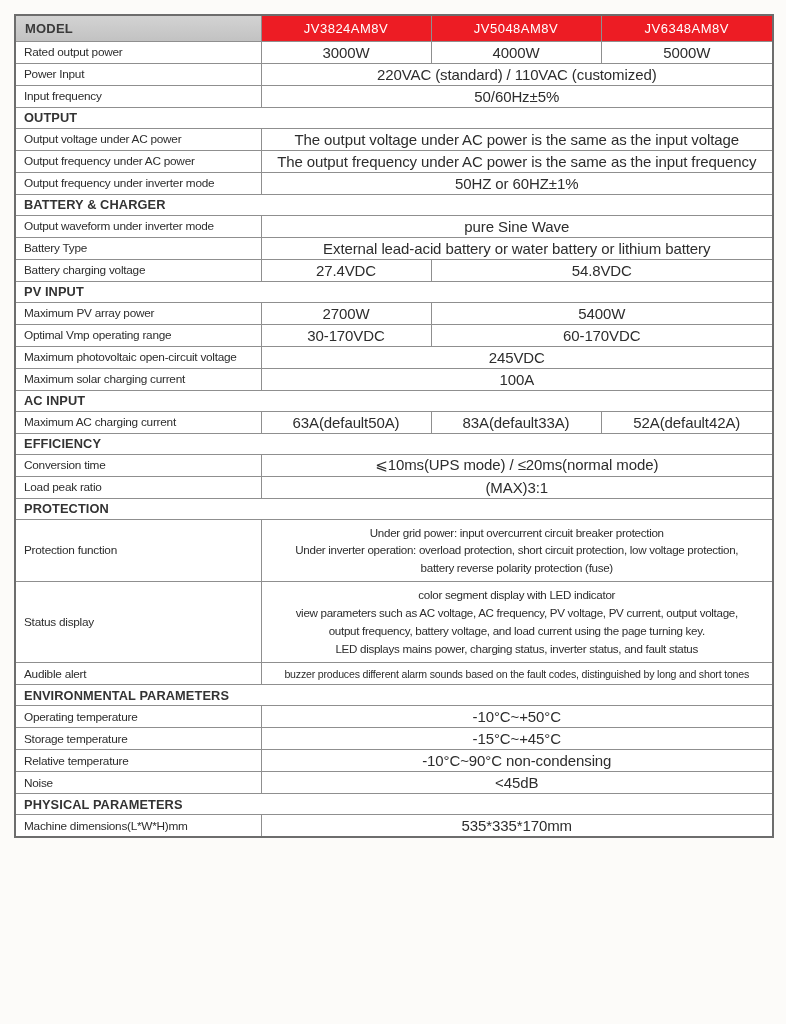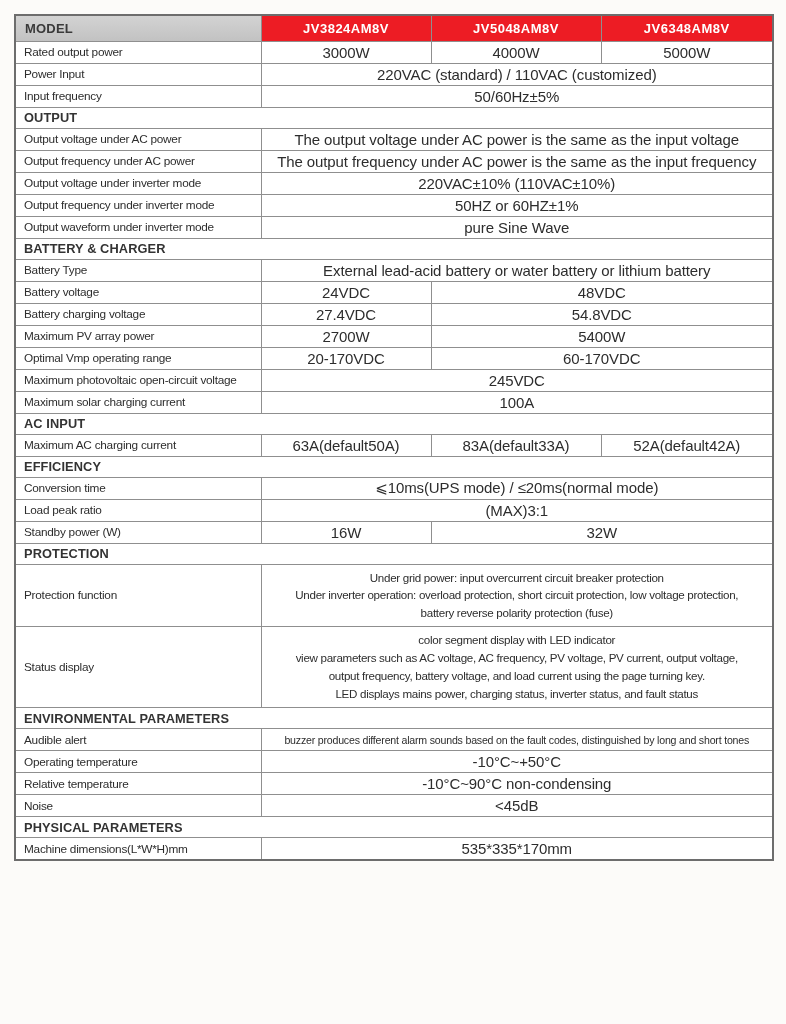--- a/index.html
+++ b/index.html
@@ -35,21 +35,21 @@
     font-size: 13px;
     font-weight: bold;
     height: 26px;
     letter-spacing: 0.2px;
   }
   th.red-cell {
     background: #ED1C24;
     color: #ffffff;
     text-align: center;
     font-size: 13px;
-    font-weight: bold;
+    font-weight: normal;
     letter-spacing: 0.5px;
     height: 26px;
   }
   td.label-cell {
     text-align: left;
     padding: 1px 3px 1px 8px;
     font-size: 11.8px;
     letter-spacing: -0.25px;
     height: 22px;
     white-space: nowrap;
@@ -124,56 +124,50 @@
         </tr>
         <tr>
           <td class="label-cell">Output voltage under AC power</td>
           <td colspan="3" class="value-cell">The output voltage under AC power is the same as the input voltage</td>
         </tr>
         <tr>
           <td class="label-cell">Output frequency under AC power</td>
           <td colspan="3" class="value-cell">The output frequency under AC power is the same as the input frequency</td>
         </tr>
         <tr>
-          <td class="label-cell">Output voltage under inverter mode</td>
-          <td colspan="3" class="value-cell">220VAC±10% (110VAC±10%)</td>
-        </tr>
-        <tr>
           <td class="label-cell">Output frequency under inverter mode</td>
           <td colspan="3" class="value-cell">50HZ or 60HZ±1%</td>
         </tr>
         <tr>
+          <td colspan="4" class="section-cell">BATTERY &amp; CHARGER</td>
+        </tr>
+        <tr>
           <td class="label-cell">Output waveform under inverter mode</td>
           <td colspan="3" class="value-cell">pure Sine Wave</td>
         </tr>
         <tr>
-          <td colspan="4" class="section-cell">BATTERY &amp; CHARGER</td>
-        </tr>
-        <tr>
           <td class="label-cell">Battery Type</td>
           <td colspan="3" class="value-cell">External lead-acid battery or water battery or lithium battery</td>
-        </tr>
-        <tr>
-          <td class="label-cell">Battery voltage</td>
-          <td colspan="1" class="value-cell">24VDC</td>
-          <td colspan="2" class="value-cell">48VDC</td>
         </tr>
         <tr>
           <td class="label-cell">Battery charging voltage</td>
           <td colspan="1" class="value-cell">27.4VDC</td>
           <td colspan="2" class="value-cell">54.8VDC</td>
         </tr>
         <tr>
+          <td colspan="4" class="section-cell">PV INPUT</td>
+        </tr>
+        <tr>
           <td class="label-cell">Maximum PV array power</td>
           <td colspan="1" class="value-cell">2700W</td>
           <td colspan="2" class="value-cell">5400W</td>
         </tr>
         <tr>
           <td class="label-cell">Optimal Vmp operating range</td>
-          <td colspan="1" class="value-cell">20-170VDC</td>
+          <td colspan="1" class="value-cell">30-170VDC</td>
           <td colspan="2" class="value-cell">60-170VDC</td>
         </tr>
         <tr>
           <td class="label-cell">Maximum photovoltaic open-circuit voltage</td>
           <td colspan="3" class="value-cell">245VDC</td>
         </tr>
         <tr>
           <td class="label-cell">Maximum solar charging current</td>
           <td colspan="3" class="value-cell">100A</td>
         </tr>
@@ -191,45 +185,44 @@
         </tr>
         <tr>
           <td class="label-cell">Conversion time</td>
           <td colspan="3" class="value-cell">⩽10ms(UPS mode) / ≤20ms(normal mode)</td>
         </tr>
         <tr>
           <td class="label-cell">Load peak ratio</td>
           <td colspan="3" class="value-cell">(MAX)3:1</td>
         </tr>
         <tr>
-          <td class="label-cell">Standby power (W)</td>
-          <td colspan="1" class="value-cell">16W</td>
-          <td colspan="2" class="value-cell">32W</td>
-        </tr>
-        <tr>
           <td colspan="4" class="section-cell">PROTECTION</td>
         </tr>
         <tr>
           <td class="label-cell">Protection function</td>
           <td colspan="3" class="value-cell multi">Under grid power: input overcurrent circuit breaker protection<br>Under inverter operation: overload protection, short circuit protection, low voltage protection,<br>battery reverse polarity protection (fuse)</td>
         </tr>
         <tr>
           <td class="label-cell">Status display</td>
           <td colspan="3" class="value-cell multi">color segment display with LED indicator<br>view parameters such as AC voltage, AC frequency, PV voltage, PV current, output voltage,<br>output frequency, battery voltage, and load current using the page turning key.<br>LED displays mains power, charging status, inverter status, and fault status</td>
         </tr>
         <tr>
-          <td colspan="4" class="section-cell">ENVIRONMENTAL PARAMETERS</td>
-        </tr>
-        <tr>
           <td class="label-cell">Audible alert</td>
           <td colspan="3" class="value-cell small">buzzer produces different alarm sounds based on the fault codes, distinguished by long and short tones</td>
         </tr>
         <tr>
+          <td colspan="4" class="section-cell">ENVIRONMENTAL PARAMETERS</td>
+        </tr>
+        <tr>
           <td class="label-cell">Operating temperature</td>
           <td colspan="3" class="value-cell">-10°C~+50°C</td>
+        </tr>
+        <tr>
+          <td class="label-cell">Storage temperature</td>
+          <td colspan="3" class="value-cell">-15°C~+45°C</td>
         </tr>
         <tr>
           <td class="label-cell">Relative temperature</td>
           <td colspan="3" class="value-cell">-10°C~90°C non-condensing</td>
         </tr>
         <tr>
           <td class="label-cell">Noise</td>
           <td colspan="3" class="value-cell">&lt;45dB</td>
         </tr>
         <tr>

